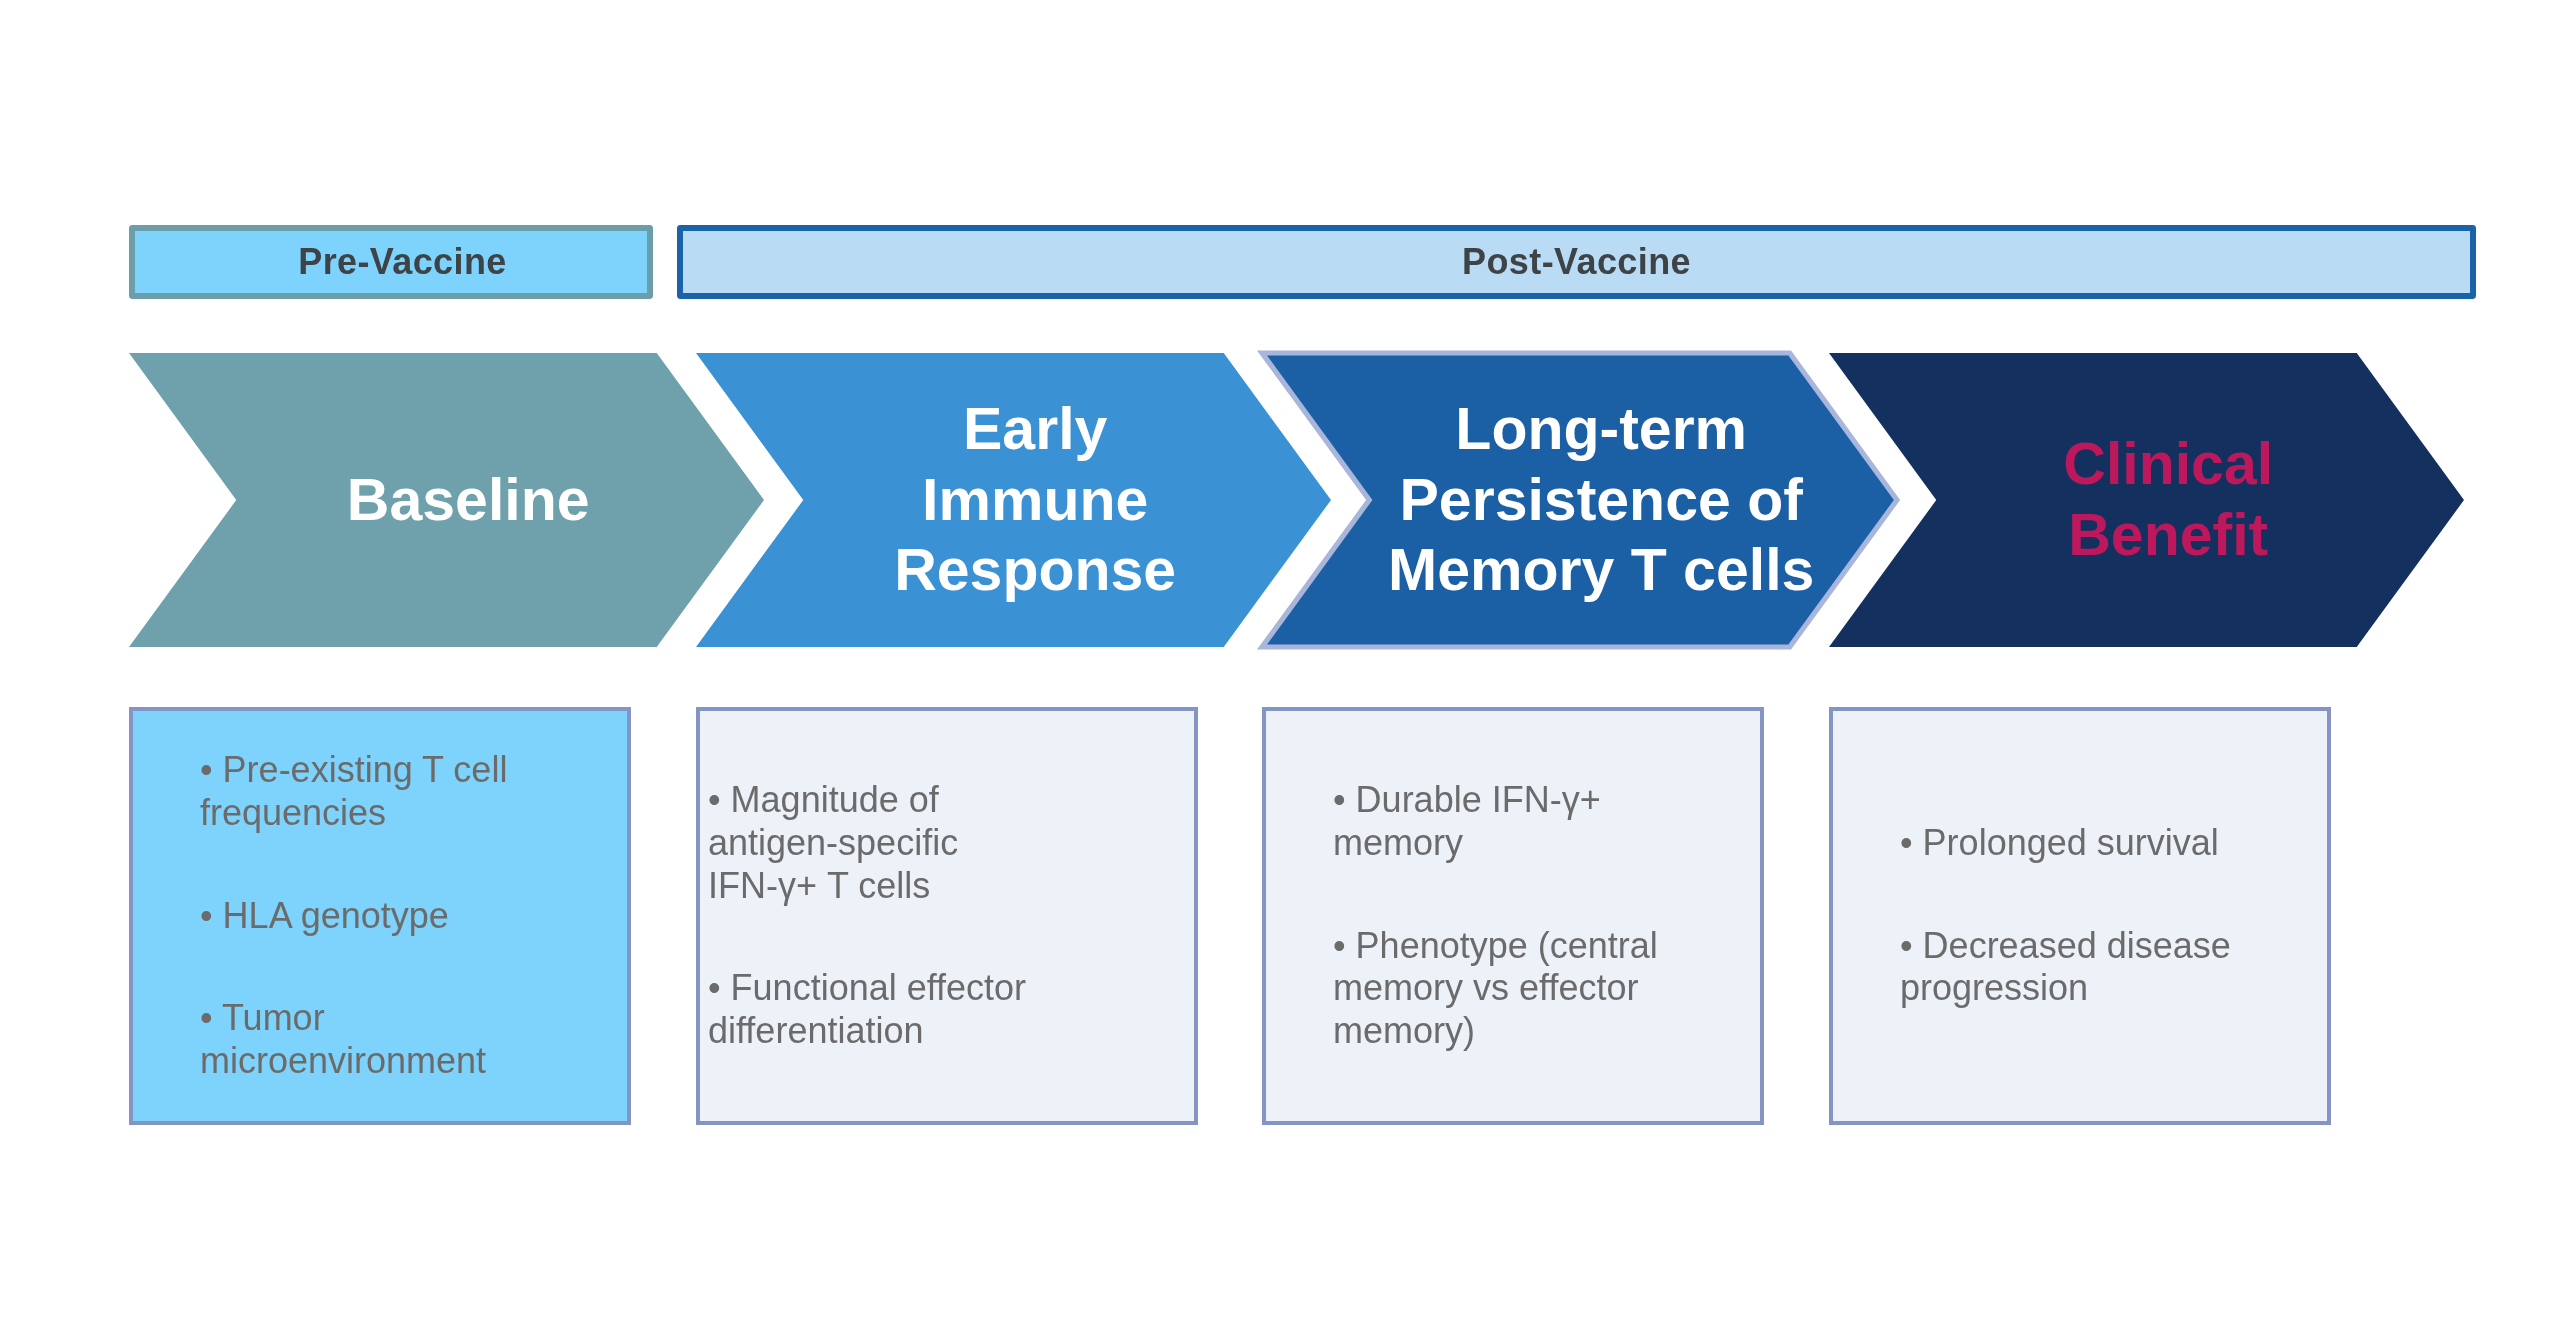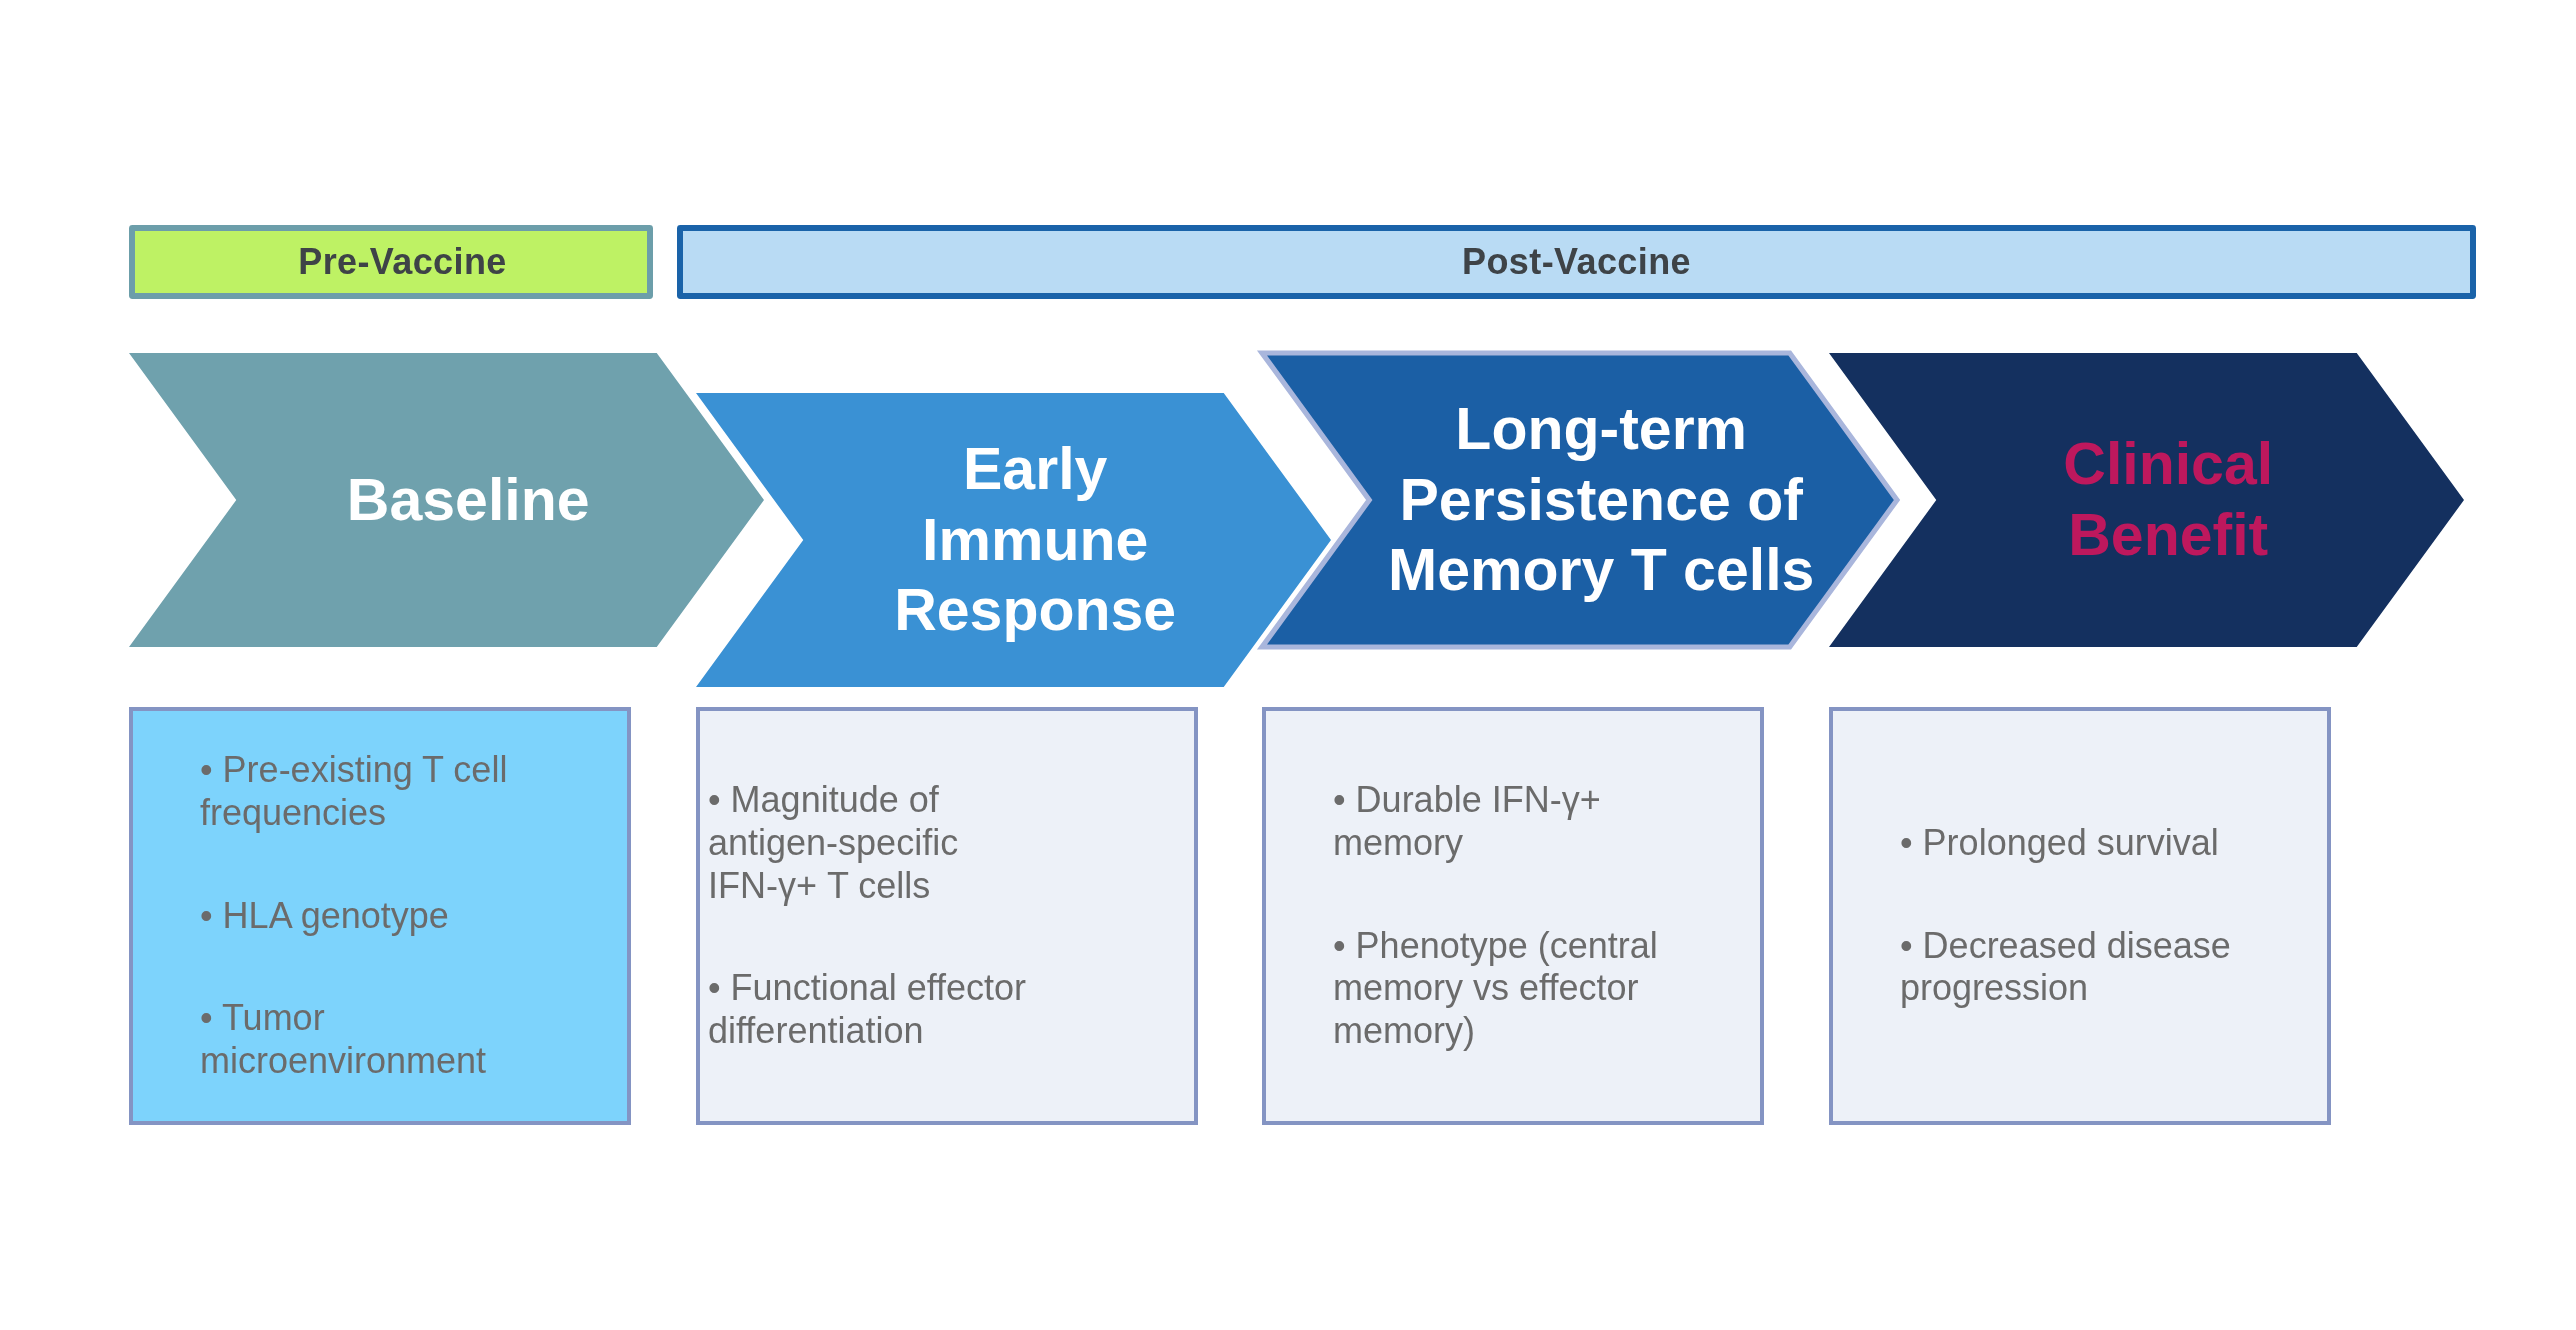--- a/index.html
+++ b/index.html
@@ -36,21 +36,21 @@
   .phase-post { left: 653px;  width: 1799px; margin-left: 24px; }
 
   
   .stage {
     position: absolute;
     top: 353px;
     width: 635px;
     height: 294px;
   }
   .s0 { left: 129px; }
-  .s1 { left: 696px; margin-top: 40px; }
+  .s1 { left: 696px; }
   .s2 { left: 1262px; }
   .s3 { left: 1829px; }
   .stage svg {
     position: absolute;
     left: 0; top: 0;
     width: 100%;
     height: 100%;
     overflow: visible;
   }
   .stage-label {
@@ -90,21 +90,21 @@
   .b1 { left: 696px; padding-left: 8px; }
   .b2 { left: 1262px; }
   .b3 { left: 1829px; }
   .bullet-item { white-space: pre-line; }
 </style>
 </head>
 <body>
 
 <div class="canvas">
 
-  <div class="phase-bar phase-pre" style="background: #bef264; border-color: rgb(108, 158, 170); color: rgb(62, 67, 71); padding-left: 23px;">
+  <div class="phase-bar phase-pre" style="background: #7dd3fc; border-color: rgb(108, 158, 170); color: rgb(62, 67, 71); padding-left: 23px;">
     <span>Pre-Vaccine</span>
   </div>
   <div class="phase-bar phase-post" style="background: rgb(185, 219, 244); border-color: rgb(26, 99, 169); color: rgb(62, 67, 71);">
     <span>Post-Vaccine</span>
   </div>
 
   <div class="stage s0">
     <svg viewBox="0 0 740 342" preserveAspectRatio="none">
       <polygon points="0,0 615,0 740,171 615,342 0,342 125,171" stroke-width="6" fill="#6fa1ad" stroke="none"></polygon>
     </svg>

